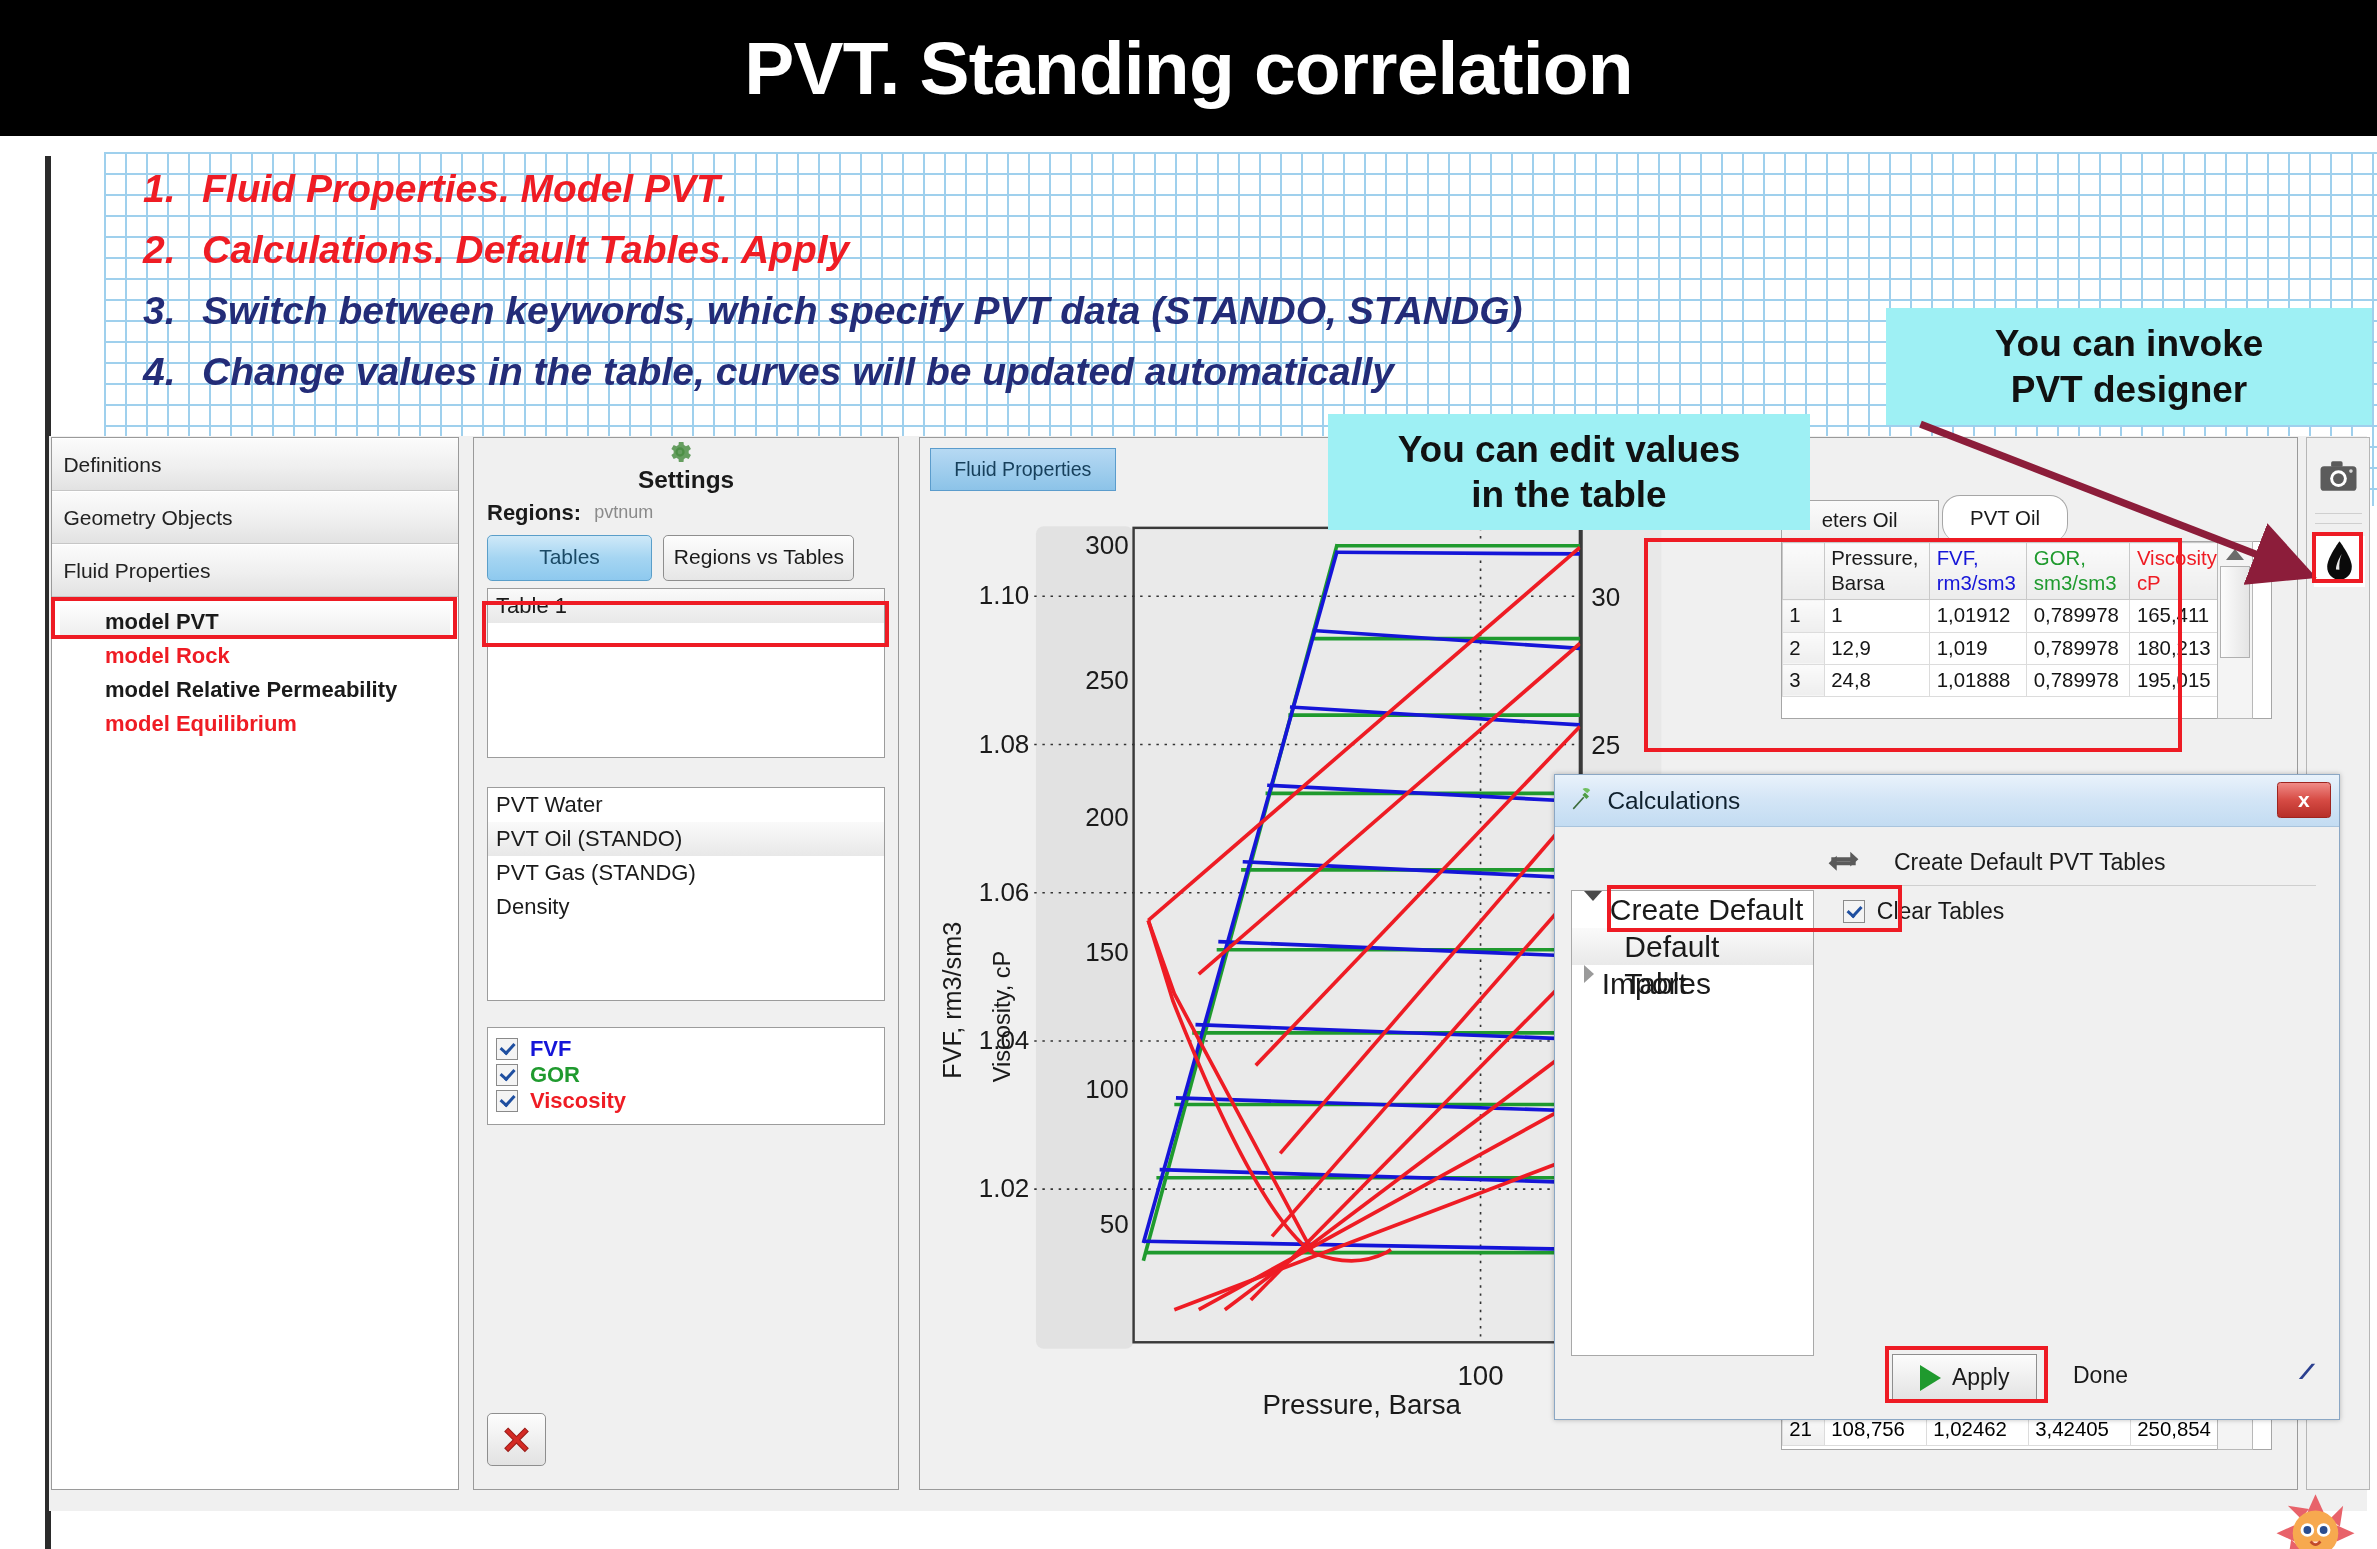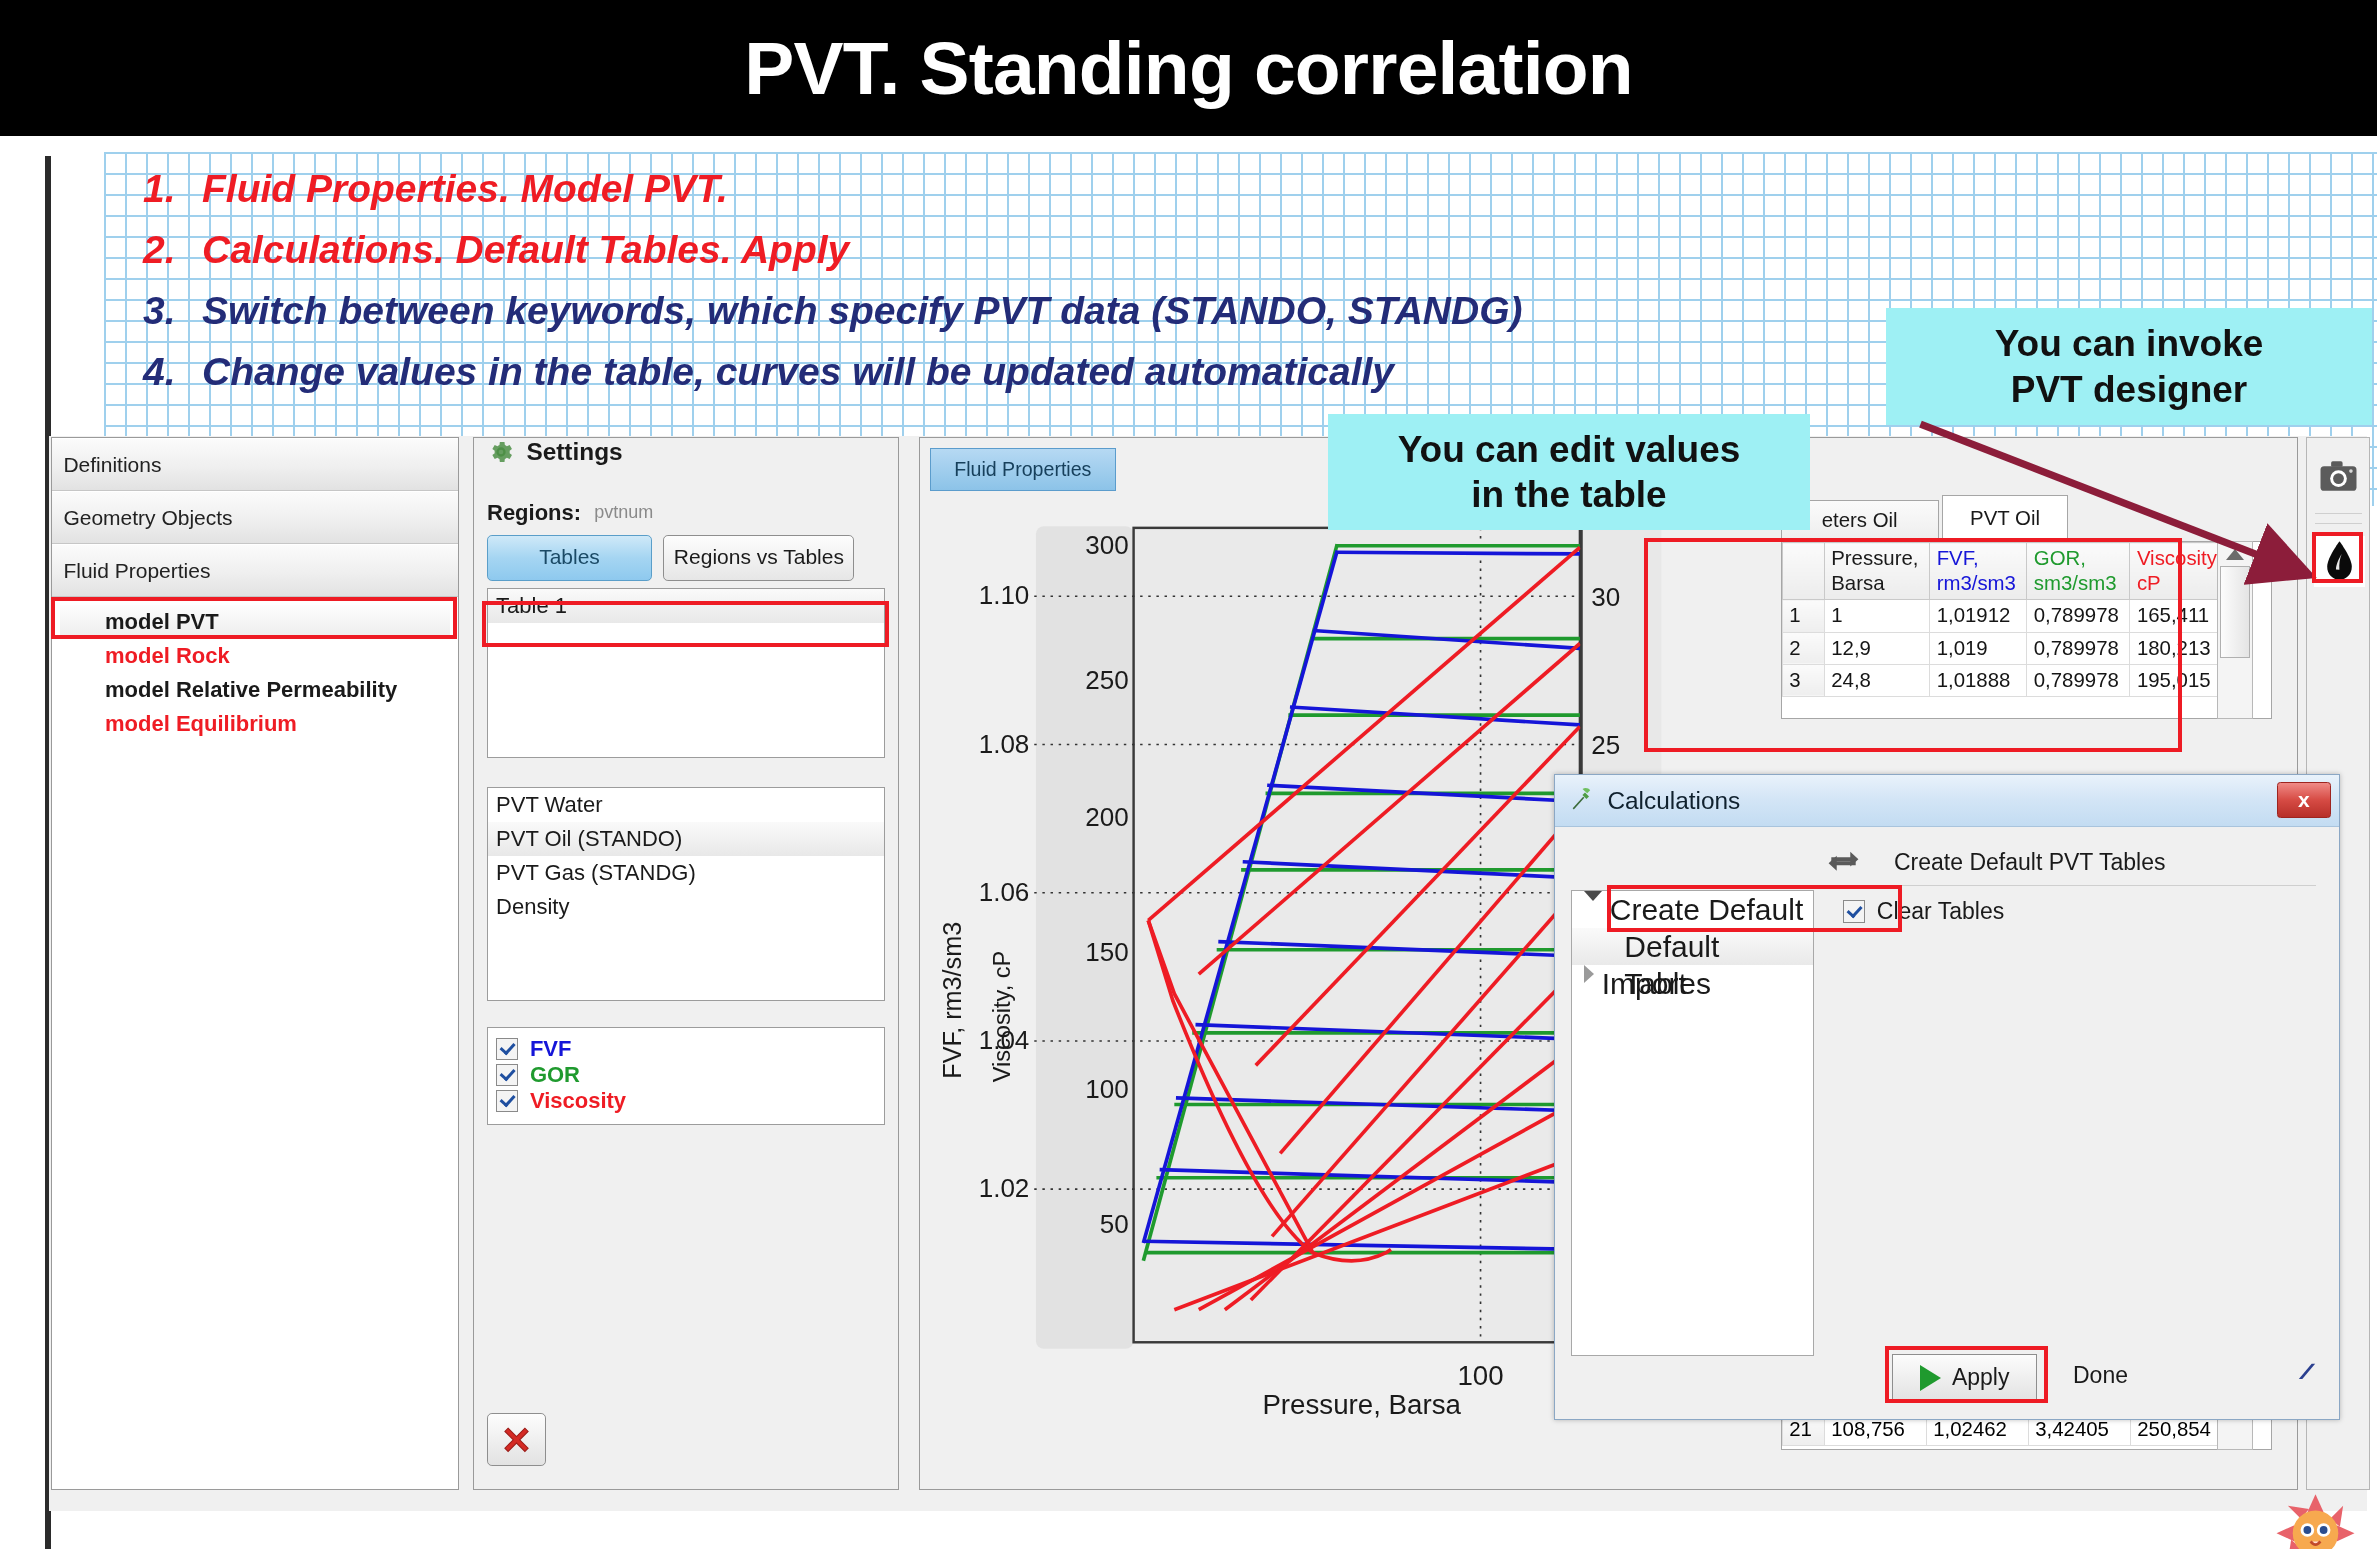--- a/index.html
+++ b/index.html
@@ -74,21 +74,21 @@
   .tree-item.red{color:#ef1c24;}
   .tree-item.black{color:#1a1a1a;}
   #tree-bottom{position:absolute;left:0;bottom:0;width:100%;}
 
   
   #settings-panel{
     left:473px;top:437px;width:424px;height:1051px;
     background:#f0f0f0;border:0.8px solid #9a9a9a;
   }
   #settings-header{
-    display:flex;align-items:flex-start;height:55px;padding:0 13px;position:relative;
+    display:flex;align-items:center;height:55px;padding:0 13px;position:relative;flex-direction:column;
   }
   #settings-header .gear{width:28px;height:28px;margin-right:11.4px;}
   #settings-title{font-size:24.4px;font-weight:bold;color:#1a1a1a;}
   #settings-close{
     position:absolute;right:18px;top:13px;font-size:28px;color:#333;line-height:1;
     font-family:"Liberation Sans", sans-serif;
   }
   #regions-row{padding:0 13px;height:39px;display:flex;align-items:center;}
   #regions-label{font-size:22px;font-weight:bold;color:#1a1a1a;margin-right:13px;}
   #regions-value{font-size:18px;color:#8a8a8a;}
@@ -156,21 +156,21 @@
   
   #table-area{
     position:absolute;left:864px;top:57px;width:505px;height:986px;background:#f0f0f0;
   }
   .tab-strip{position:absolute;left:0;top:0;height:46px;width:100%;}
   .pvt-tab{
     position:absolute;top:4.9px;height:41px;line-height:39px;text-align:center;
     font-size:20.4px;color:#1a1a1a;border:0.8px solid #a6a6a6;border-bottom:none;
     background:linear-gradient(to bottom,#fbfbfb,#ededed);
   }
-  .pvt-tab.active{background:#ffffff;top:0;height:46px;line-height:44px;}
+  .pvt-tab.active{background:#ffffff;top:0;height:46px;line-height:44px;border-radius:18px;}
   #tab-params{left:-3.3px;width:156px;}
   #tab-pvtoil{left:158px;width:124px;}
 
   #data-table-wrap{
     position:absolute;left:-3.3px;top:46px;width:489px;height:176px;overflow:hidden;
     background:#ffffff;border:0.8px solid #a6a6a6;
   }
   table.grid-table{border-collapse:collapse;width:451px;font-size:20.4px;}
   table.grid-table th{
     background:linear-gradient(to bottom,#fbfbfb,#ececec);

